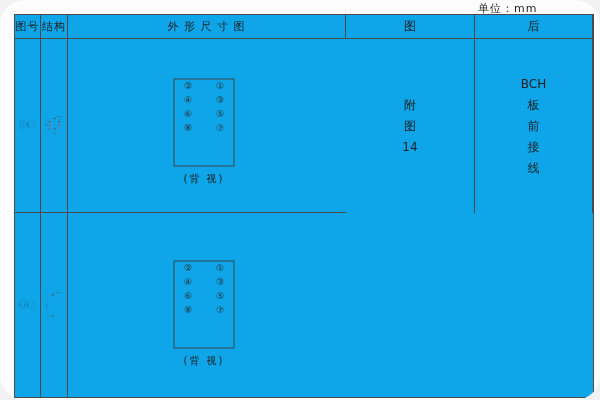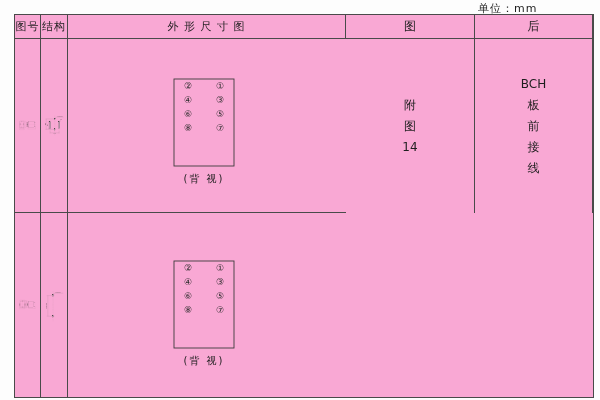--- a/index.html
+++ b/index.html
@@ -1,22 +1,22 @@
 <!DOCTYPE html>
 <html><head>
 <meta charset="utf-8">
 <style>
   html,body{margin:0;padding:0;background:#f2f2f2;}
   .page{position:relative;width:600px;height:400px;background:#fdfdfd;
-        font-family:"DejaVu Sans","Liberation Sans",sans-serif;color:#1e1e1e;overflow:hidden;}
+        font-family:"DejaVu Sans","Liberation Sans",sans-serif;color:#1e1e1e;overflow:hidden;border-radius:25px;}
   .unit{position:absolute;top:1px;left:478px;font-size:11px;letter-spacing:1px;}
   .tbl{position:absolute;left:14px;top:14px;width:578px;height:382px;display:grid;
        grid-template-columns:26px 27px 278px 129px 1fr;
        grid-template-rows:24px 174px 1fr;
-       border:1.5px solid #4a4a4a;background:#f9a8d4;}
+       border:1.5px solid #4a4a4a;background:#0ea5e9;}
   .c{border-right:1px solid #4a4a4a;border-bottom:1px solid #4a4a4a;
      display:flex;align-items:center;justify-content:center;overflow:hidden;position:relative;}
   .lc{border-right:none;} .lr{border-bottom:none;}
   .hdr{font-size:11px;letter-spacing:1px;white-space:nowrap;}
   .hdr-stack{display:flex;flex-direction:column;align-items:center;line-height:1;}
   .hdr-note{font-size:6px;color:#3a3a3a;margin-bottom:-2px;}
   .vtxt{font-size:12px;line-height:21px;white-space:pre-line;text-align:center;}
   svg{display:block;}
   .ln{fill:none;stroke:#3c3c3c;stroke-width:0.9;}
   .fl{fill:#3c3c3c;stroke:none;}

